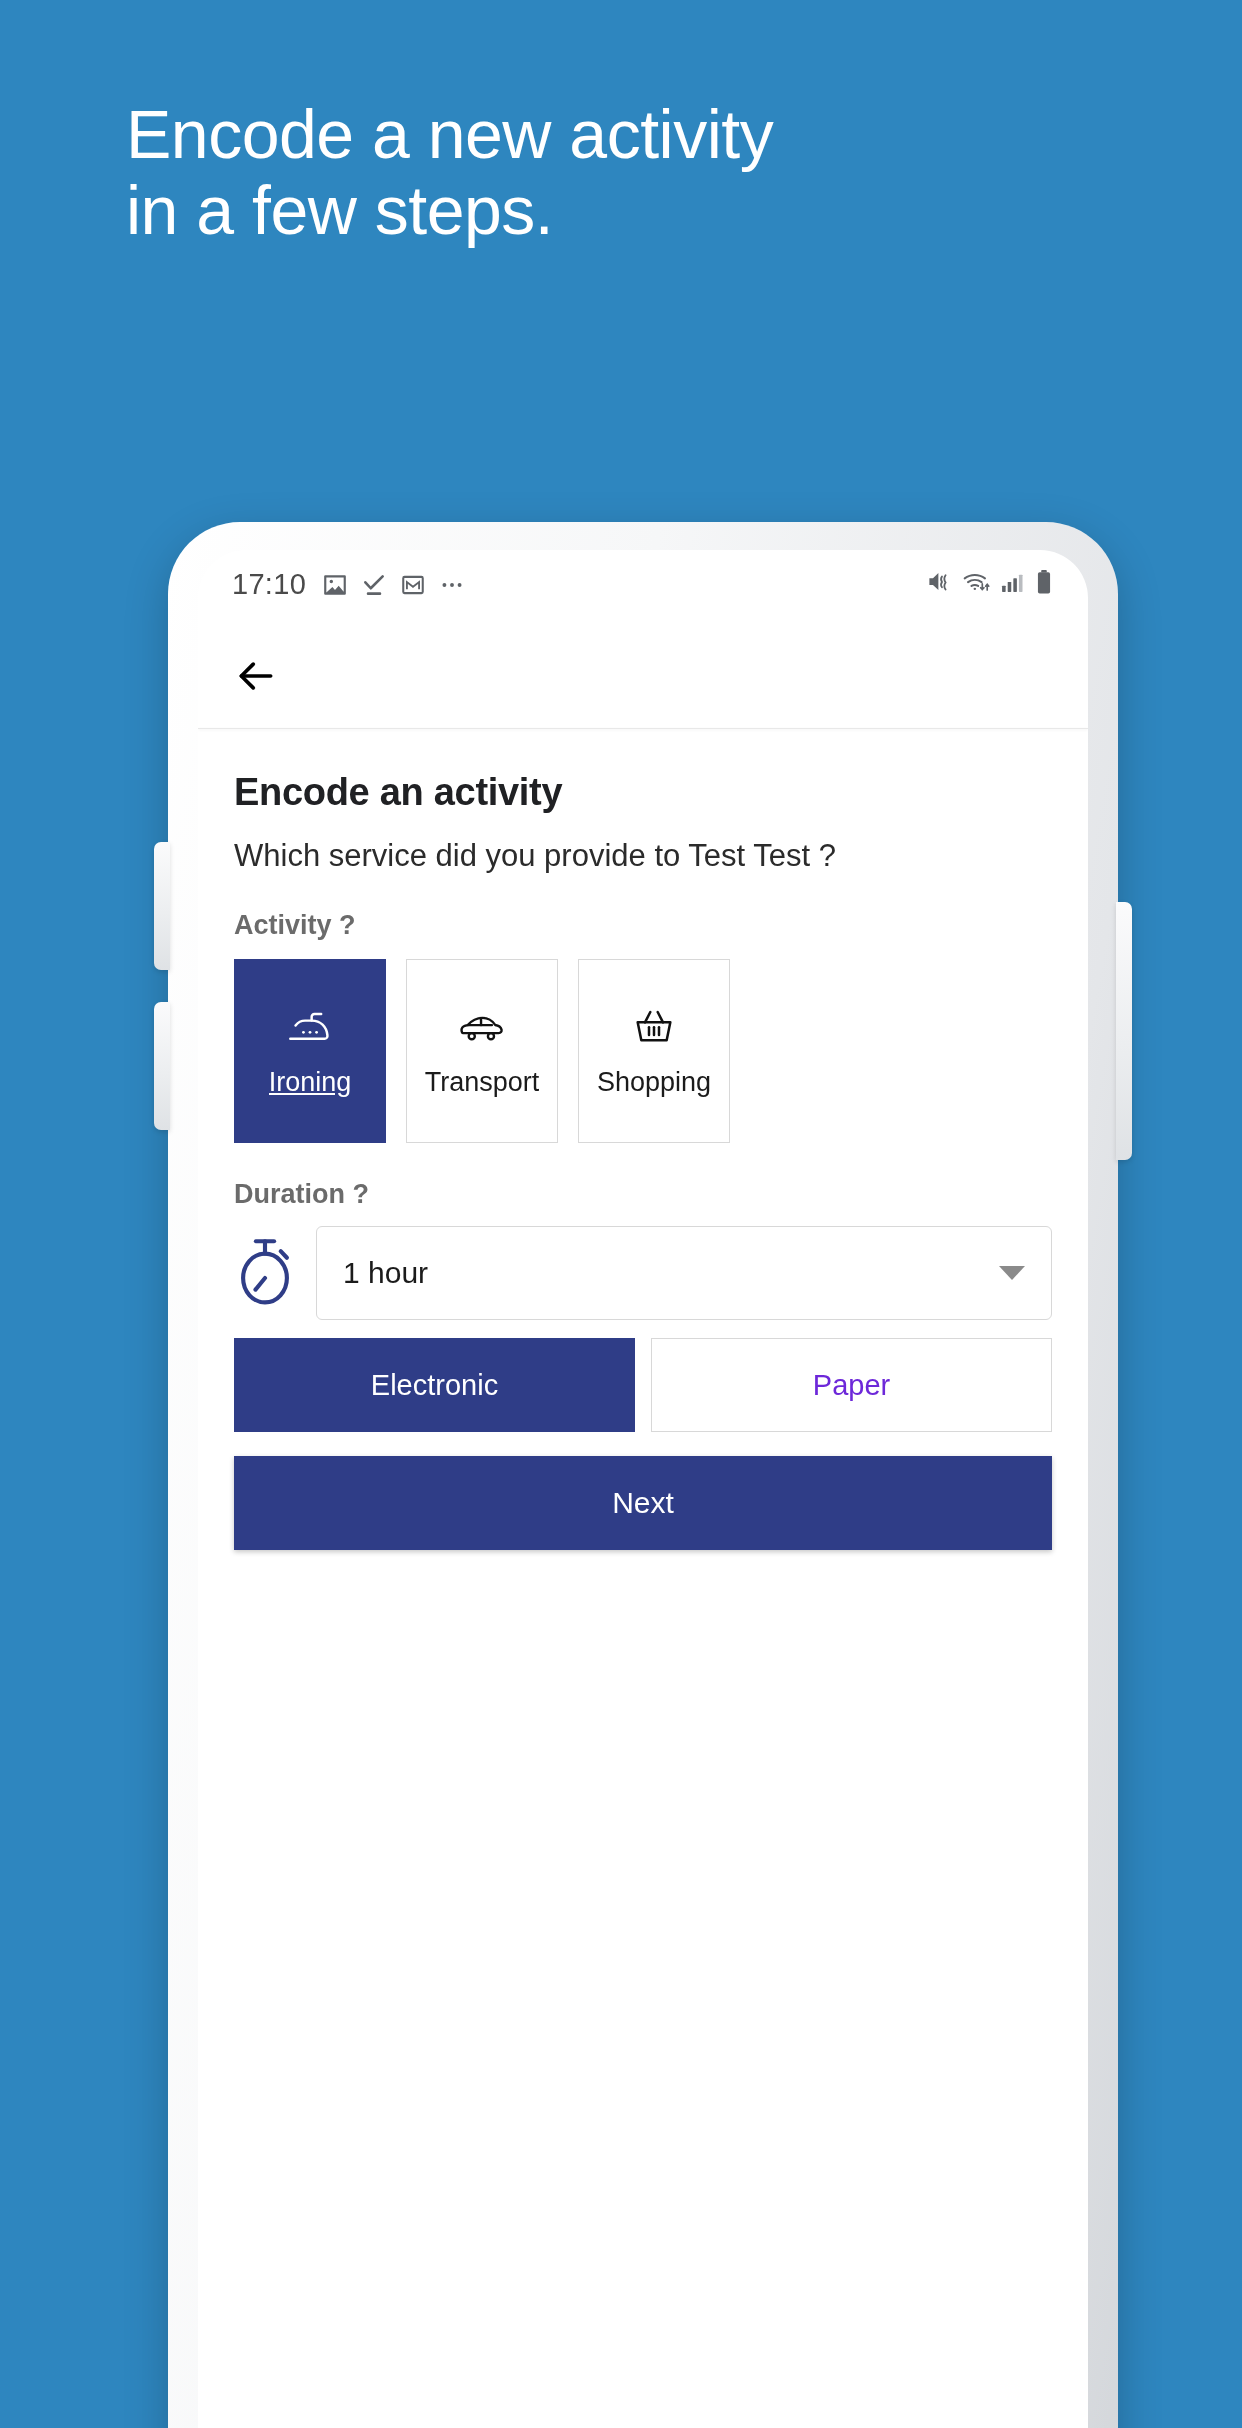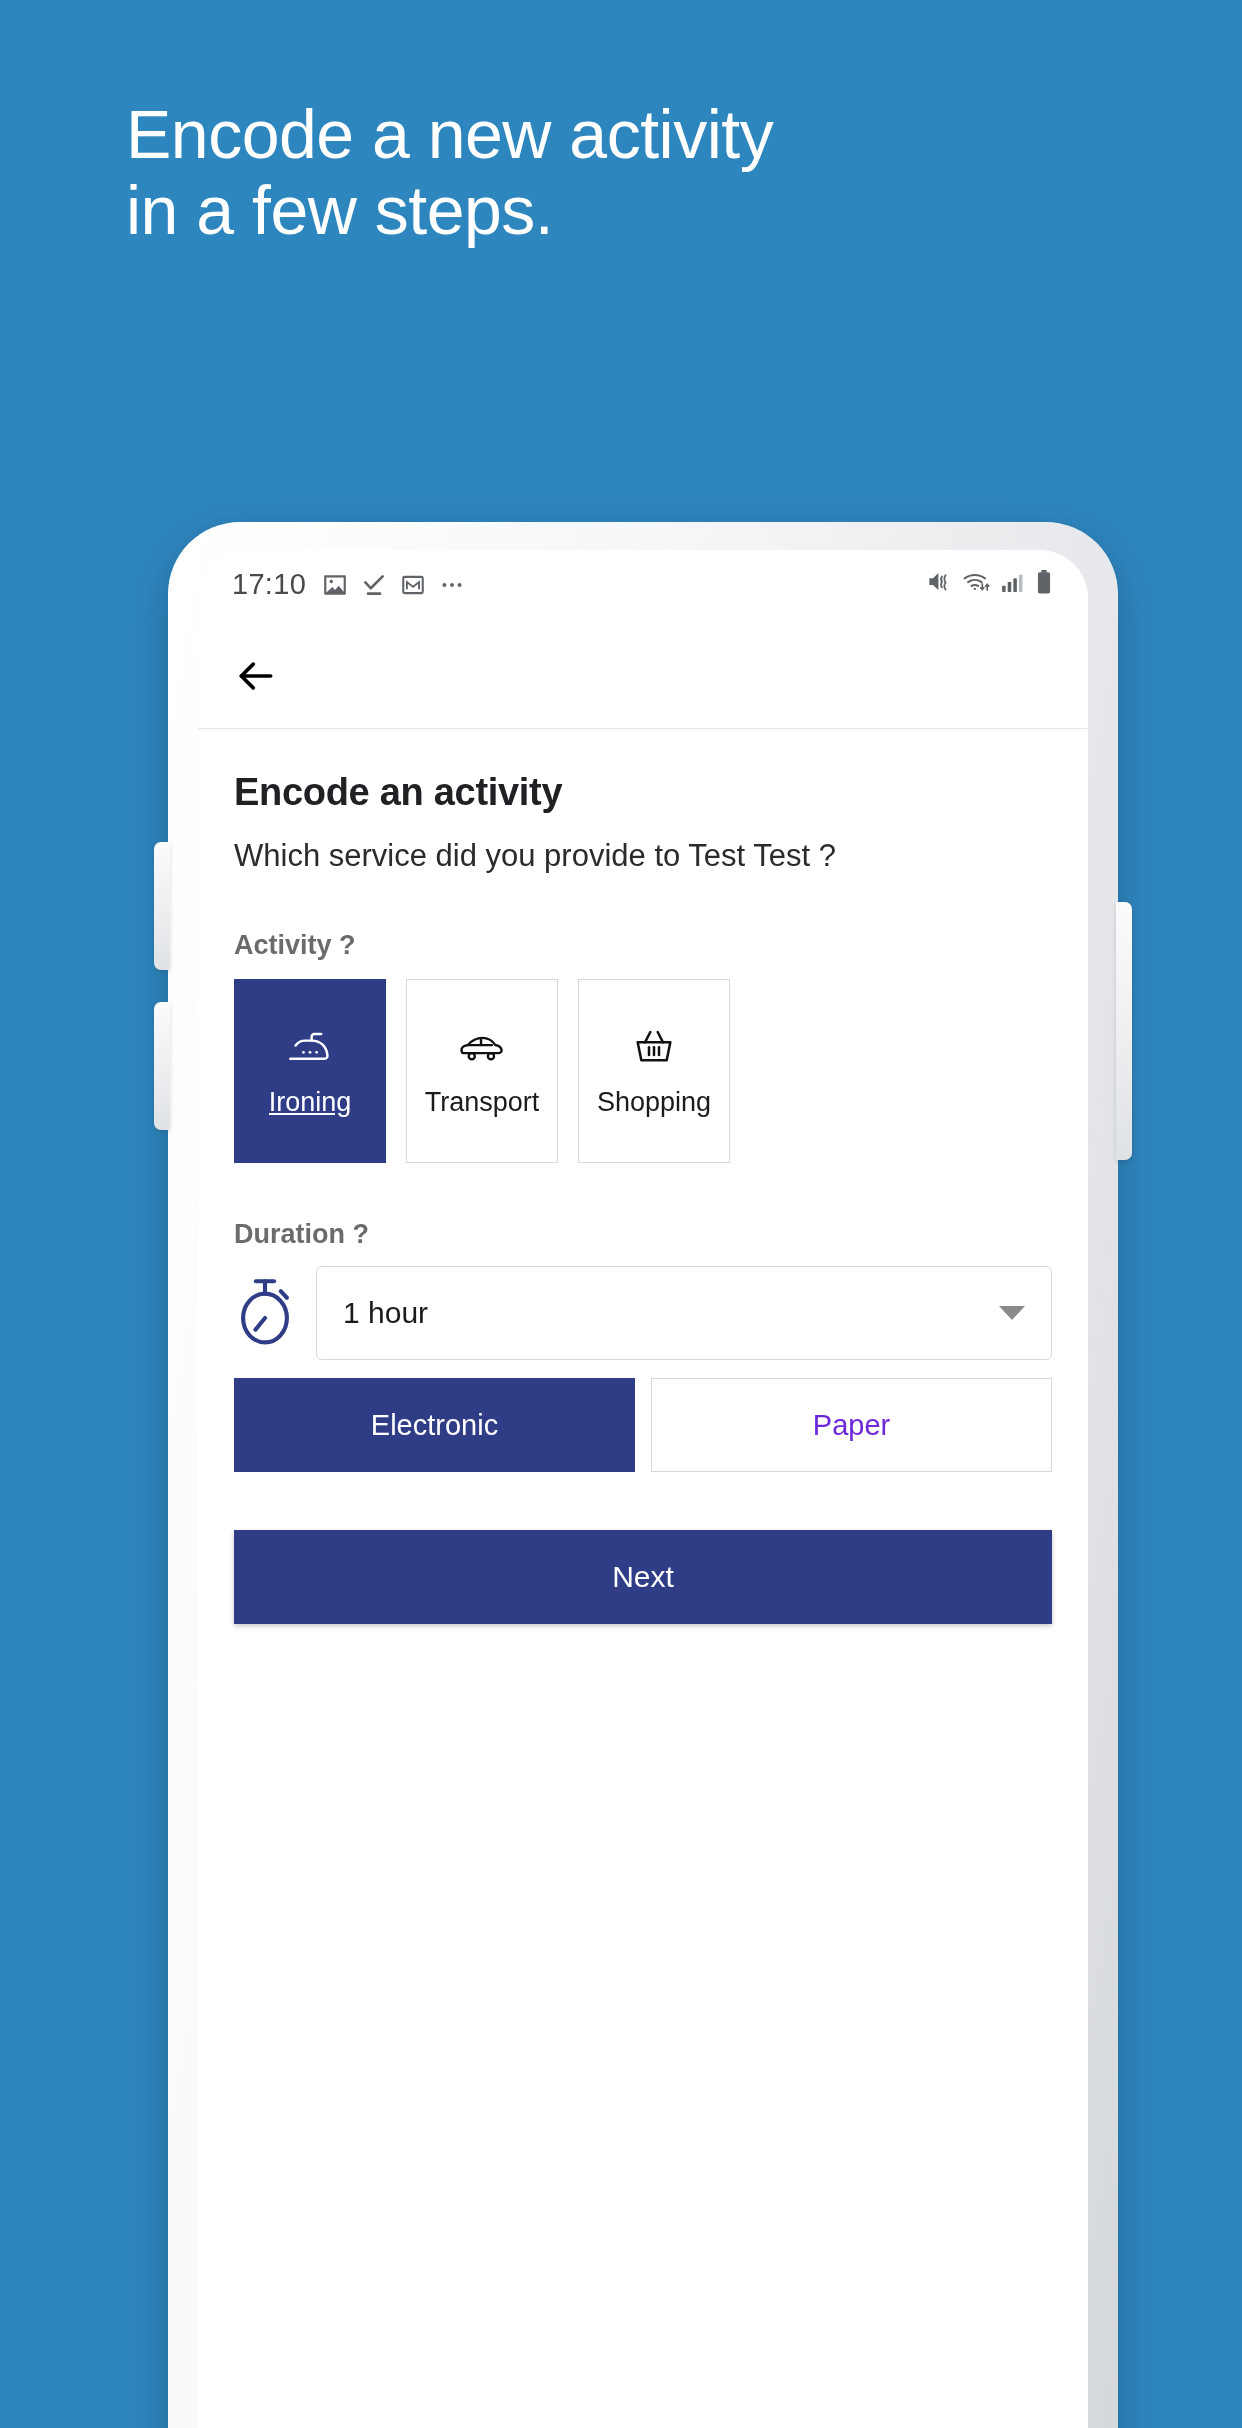--- a/index.html
+++ b/index.html
@@ -102,21 +102,21 @@
   }
 
   .subtitle {
     margin-top: 24px;
     font-size: 31px;
     color: #2b2b2b;
     font-weight: 400;
   }
 
   .field-label {
-    margin-top: 56px;
+    margin-top: 36px;
     font-size: 27px;
     color: #6b6b6b;
     font-weight: bold;
   }
 
   
   .activity-row {
     margin-top: 18px;
     display: flex;
     gap: 20px;
@@ -198,21 +198,21 @@
     color: #6d28d9;
   }
   .toggle-btn.selected {
     background: #2f3d87;
     border-color: #2f3d87;
     color: #ffffff;
   }
 
   
   .next-btn {
-    margin-top: 58px;
+    margin-top: 24px;
     height: 94px;
     background: #2f3d87;
     color: #ffffff;
     font-size: 30px;
     display: flex;
     align-items: center;
     justify-content: center;
     box-shadow: 0 2px 5px rgba(0,0,0,0.22);
     border: none;
     width: 100%;

